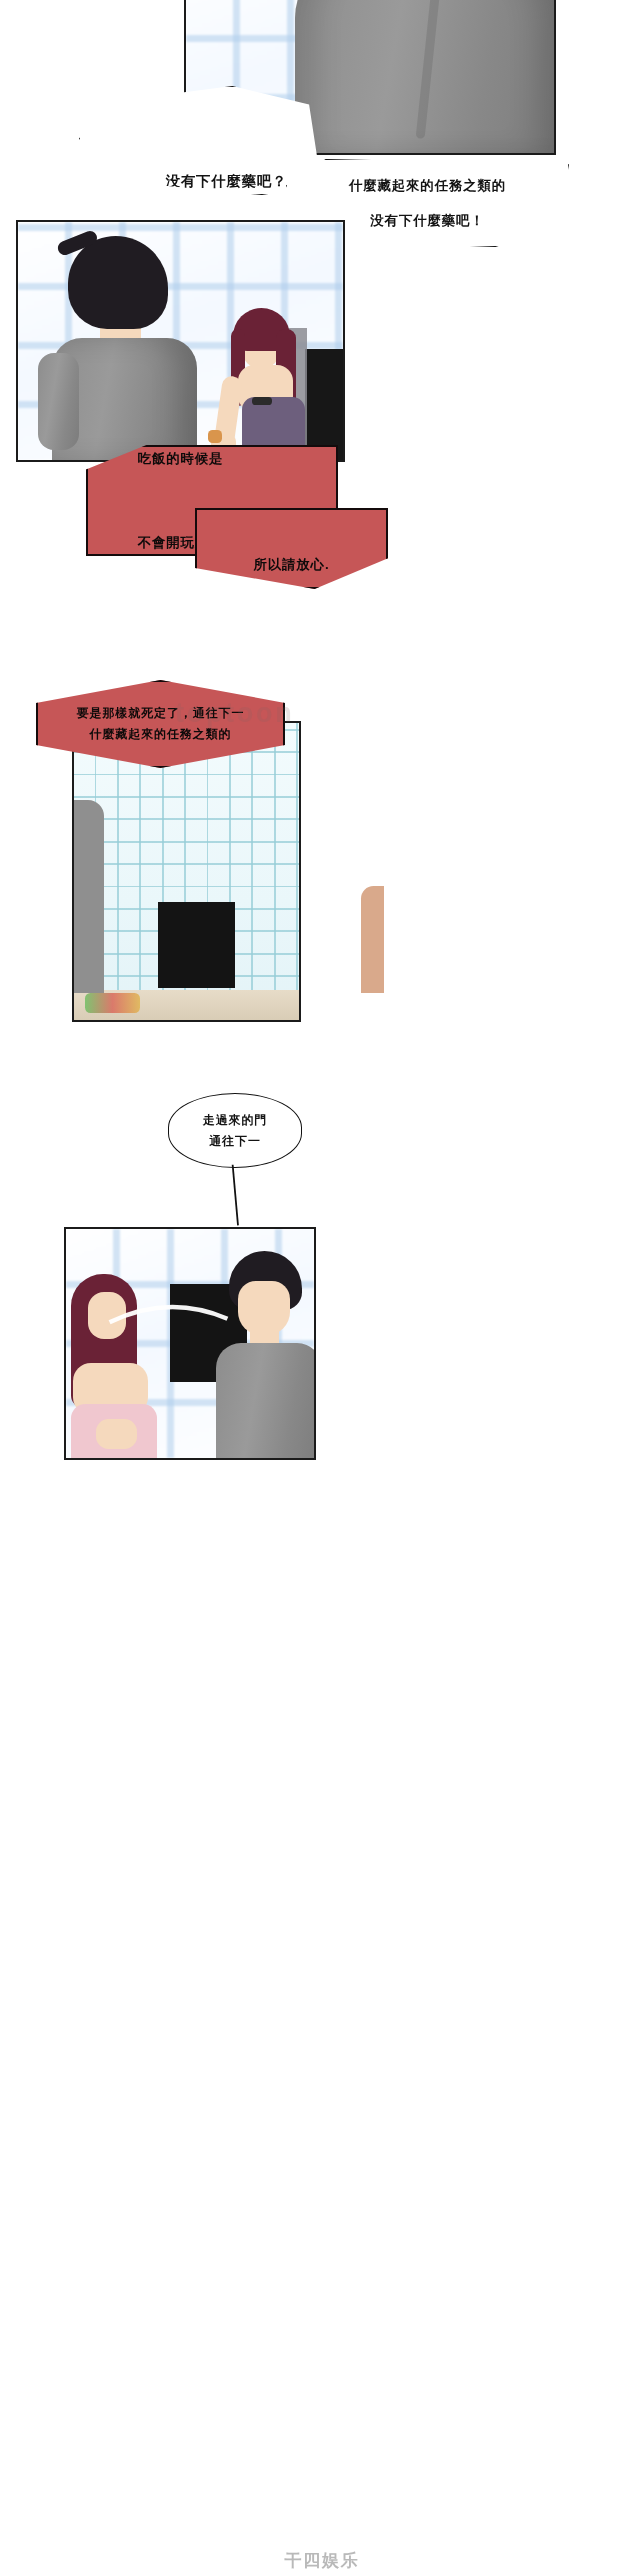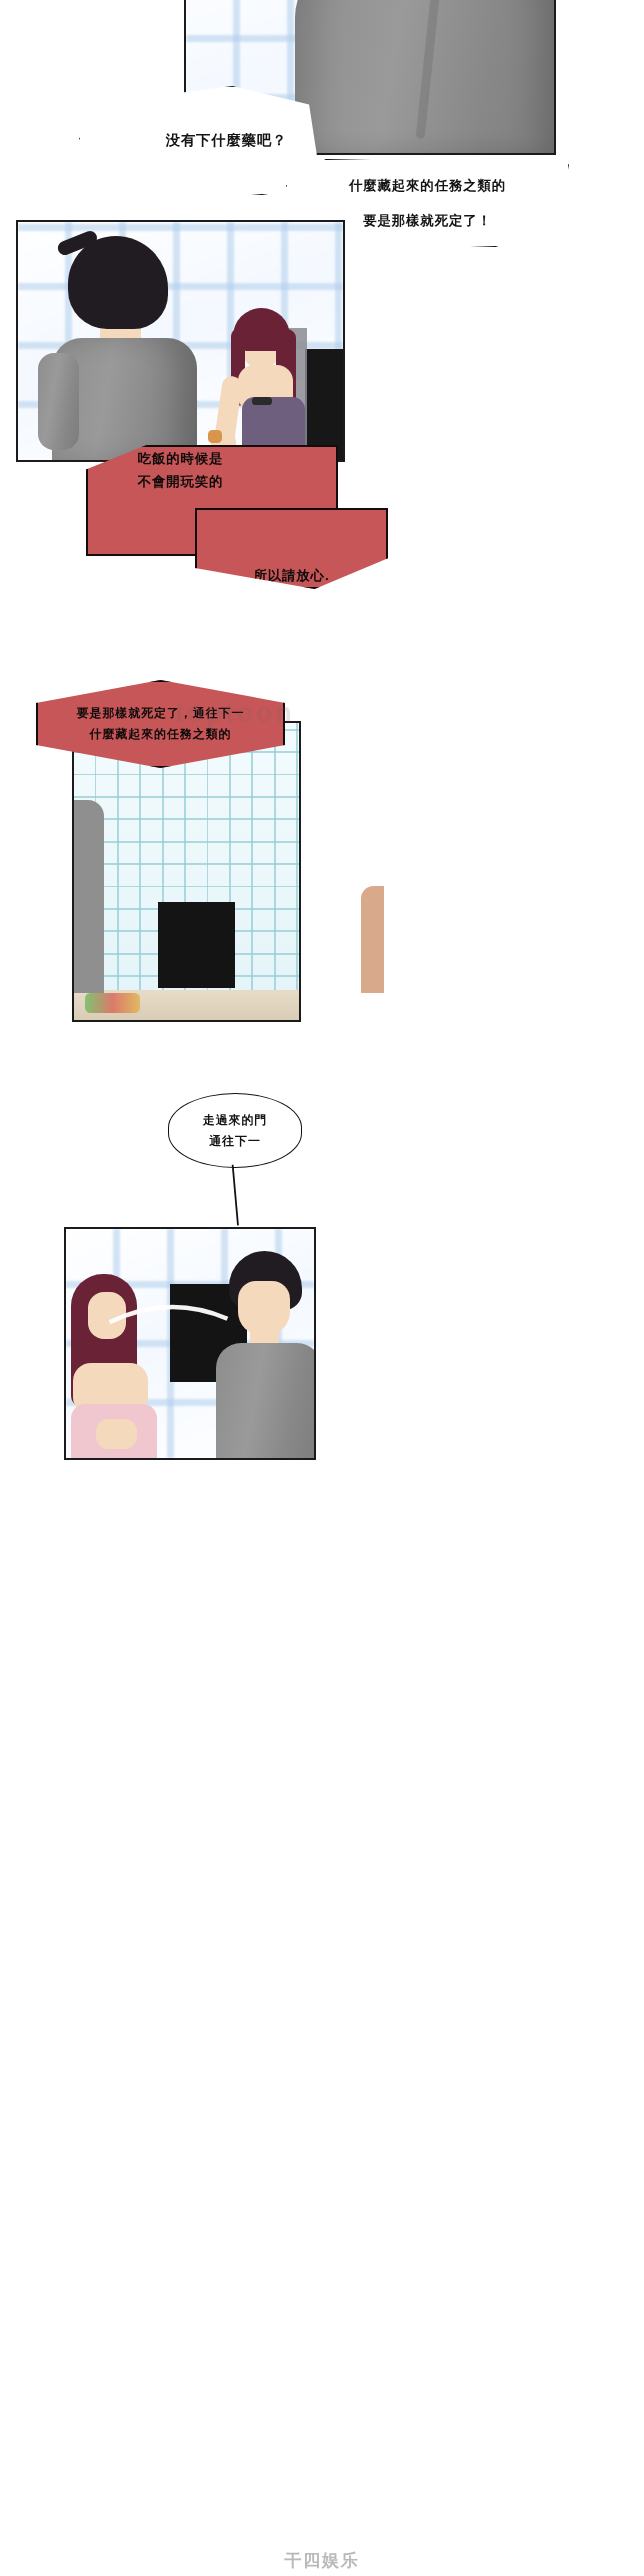--- a/index.html
+++ b/index.html
@@ -92,20 +92,21 @@
   .balloon.red{
     background:#c65657;
     border:2.7px double #140b0c;
     color:#0e0a0a;
   }
   .balloon.round{
     border-radius:50%/46%;
   }
   .poly1{
     clip-path:polygon(52% 0%,78% 17%,81% 70%,96% 86%,62% 100%,8% 86%,0% 48%,18% 12%);
+    align-items:flex-end;
   }
   .poly2{
     clip-path:polygon(14% 0%,100% 6%,96% 78%,74% 100%,10% 92%,0% 30%);
     gap:12px;
   }
   .hexA{
     clip-path:polygon(24% 0%,100% 0%,100% 58%,76% 58%,76% 100%,0% 100%,0% 22%);
   }
   .hexB{
     clip-path:polygon(50% 0%,100% 26%,100% 74%,50% 100%,0% 74%,0% 26%);
@@ -144,21 +145,21 @@
     <div class="fig" style="left:238px;top:30px;width:9px;height:161px;background:rgba(0,0,0,.10);
                 border-radius:5.4px;transform:rotate(6deg);"></div>
   </div>
 
   <div class="balloon white poly1" style="left:79px;top:86px;width:295px;height:109px;font-size:14.3px;">
     <span class="btxt">没有下什麼藥吧？</span>
   </div>
 
   <div class="balloon white poly2" style="left:286px;top:159px;width:283px;height:88px;font-size:13.4px;flex-direction:column;">
     <span class="l1">什麼藏起來的任務之類的</span>
-    <span class="l2">要是那樣就死定了！</span>
+    <span class="l2">没有下什麼藥吧！</span>
   </div>
 
   <div class="panel" style="left:16px;top:220px;width:329px;height:242px;">
     <div class="bg-window"></div>
 
     <div class="fig" style="right:0;top:127px;width:38px;height:114px;background:#171717;"></div>
     <div class="fig" style="right:36px;top:106px;width:25px;height:136px;background:#8b8b92;opacity:.85;"></div>
 
     <div class="fig skin" style="left:82px;top:84px;width:41px;height:52px;border-radius:9px;"></div>
     <div class="fig hair-dark" style="left:50px;top:14.3px;width:100px;height:93px;
@@ -176,28 +177,28 @@
     <div class="fig skin" style="left:220px;top:143px;width:55px;height:47px;border-radius:16px;"></div>
     <div class="fig dress-purple" style="left:224px;top:175px;width:63px;height:66px;border-radius:12.5px 12.5px 0 0;"></div>
     <div class="fig skin" style="left:200px;top:154px;width:19.7px;height:75px;border-radius:9.8px;transform:rotate(8deg);"></div>
     <div class="fig" style="left:234px;top:175px;width:19.7px;height:8px;background:#2b2b2b;border-radius:3.6px;"></div>
 
     <div class="fig skin" style="left:193px;top:211px;width:25px;height:21.5px;border-radius:9px;"></div>
     <div class="fig" style="left:190px;top:208px;width:14.3px;height:12.5px;background:#d9954c;border-radius:4.5px;"></div>
   </div>
 
   <div class="balloon red hexA" style="left:86px;top:445px;width:252px;height:111px;font-size:13.4px;flex-direction:column;
-              justify-content:flex-start;padding-right:63px;">
+              justify-content:space-between;padding-right:63px;">
     <span class="l1">吃飯的時候是</span>
     <span class="l2">不會開玩笑的</span>
   </div>
 
   <div class="balloon red" style="left:195px;top:508px;width:193px;height:81px;font-size:13.4px;
               clip-path:polygon(0% 0%,100% 0%,100% 62%,62% 100%,0% 74%);
-              align-items:flex-end;padding-top:32px;">
+              align-items:center;padding-top:32px;">
     <span class="btxt">所以請放心.</span>
   </div>
 
   <div class="panel" style="left:72px;top:721px;width:229px;height:301px;">
     <div class="bg-tile"></div>
 
     <div class="fig" style="left:84px;top:179px;width:77px;height:86px;background:#141414;"></div>
 
     <div class="fig" style="left:0;bottom:0;width:100%;height:30px;
                 background:linear-gradient(180deg,#e7dcc8 0%,#d9cdb6 100%);"></div>

